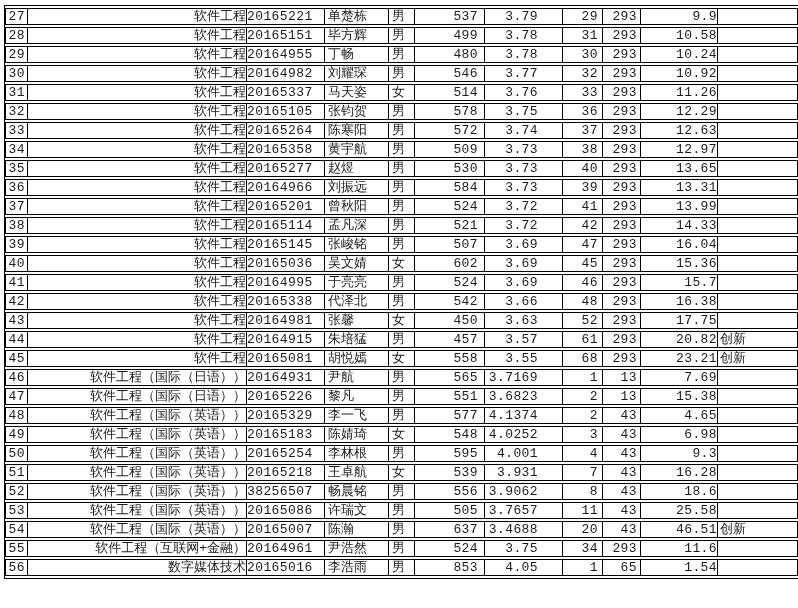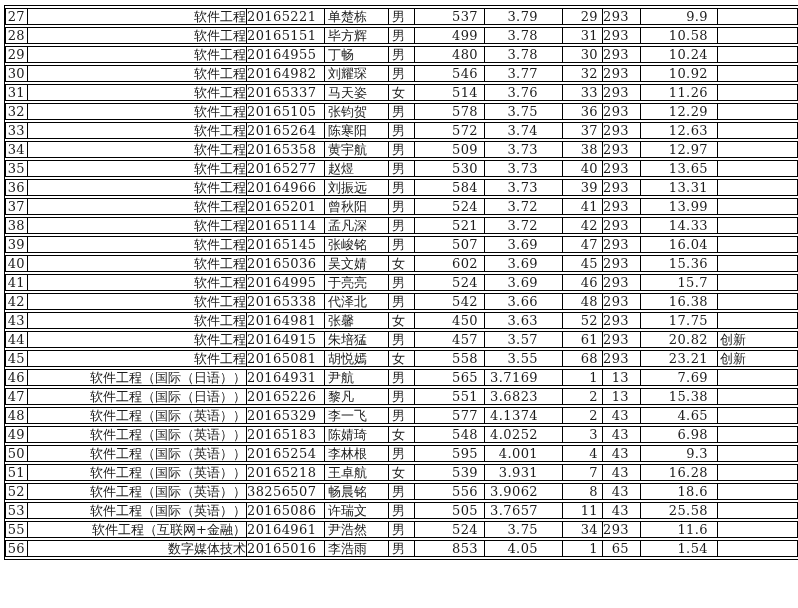--- a/index.html
+++ b/index.html
@@ -9,20 +9,21 @@
     width: 798px;
     height: 608px;
     overflow: hidden;
     font-family: "DejaVu Serif", "Liberation Serif", serif;
   }
   .page {
     position: relative;
     width: 798px;
     height: 608px;
     background: #ffffff;
+    font-family: Liberation Mono, monospace;
   }
   table.rank-table {
     position: absolute;
     left: 4px;
     top: 5px;
     width: 793px;
     table-layout: fixed;
     border-collapse: separate;
     border-spacing: 0 2.5px;
     border: 1px solid #000;
@@ -45,22 +46,22 @@
   td.al { text-align: left; }
   td.ar { text-align: right; letter-spacing: 0.4px; }
   td.c-no    { padding-right: 2px; }
   td.c-major { padding-left: 4px; text-align: right; }
   td.c-id    { padding-right: 12px; }
   td.c-name  { padding-left: 3px; }
   td.c-gender{ padding-left: 3px; }
   td.c-score { padding-right: 6px; }
   td.c-gpa   { padding-right: 24px; }
   td.c-rank  { padding-right: 4px; }
-  td.c-total { padding-right: 11px; }
-  td.c-pct   { padding-right: 9px; margin-top: 7px; }
+  td.c-total { padding-right: 3px; }
+  td.c-pct   { padding-right: 0; margin-top: 7px; }
   td.c-note  { padding-left: 2px; }
 </style>
 </head>
 <body>
 
 <div class="page">
   <table class="rank-table">
     <colgroup>
       <col style="width:23px">
       <col style="width:219px">
@@ -420,20 +421,33 @@
           <td class="al c-name">许瑞文</td>
           <td class="al c-gender">男</td>
           <td class="ar c-score">505</td>
           <td class="ar c-gpa">3.7657</td>
           <td class="ar c-rank">11</td>
           <td class="ar c-total">43</td>
           <td class="ar c-pct">25.58</td>
           <td class="al c-note"></td>
         </tr>
         <tr>
+          <td class="ar c-no">54</td>
+          <td class="al c-major">软件工程（国际（英语））</td>
+          <td class="ar c-id">20165007</td>
+          <td class="al c-name">陈瀚</td>
+          <td class="al c-gender">男</td>
+          <td class="ar c-score">637</td>
+          <td class="ar c-gpa">3.4688</td>
+          <td class="ar c-rank">20</td>
+          <td class="ar c-total">43</td>
+          <td class="ar c-pct">46.51</td>
+          <td class="al c-note">创新</td>
+        </tr>
+        <tr>
           <td class="ar c-no">55</td>
           <td class="al c-major">软件工程（互联网+金融）</td>
           <td class="ar c-id">20164961</td>
           <td class="al c-name">尹浩然</td>
           <td class="al c-gender">男</td>
           <td class="ar c-score">524</td>
           <td class="ar c-gpa">3.75</td>
           <td class="ar c-rank">34</td>
           <td class="ar c-total">293</td>
           <td class="ar c-pct">11.6</td>

